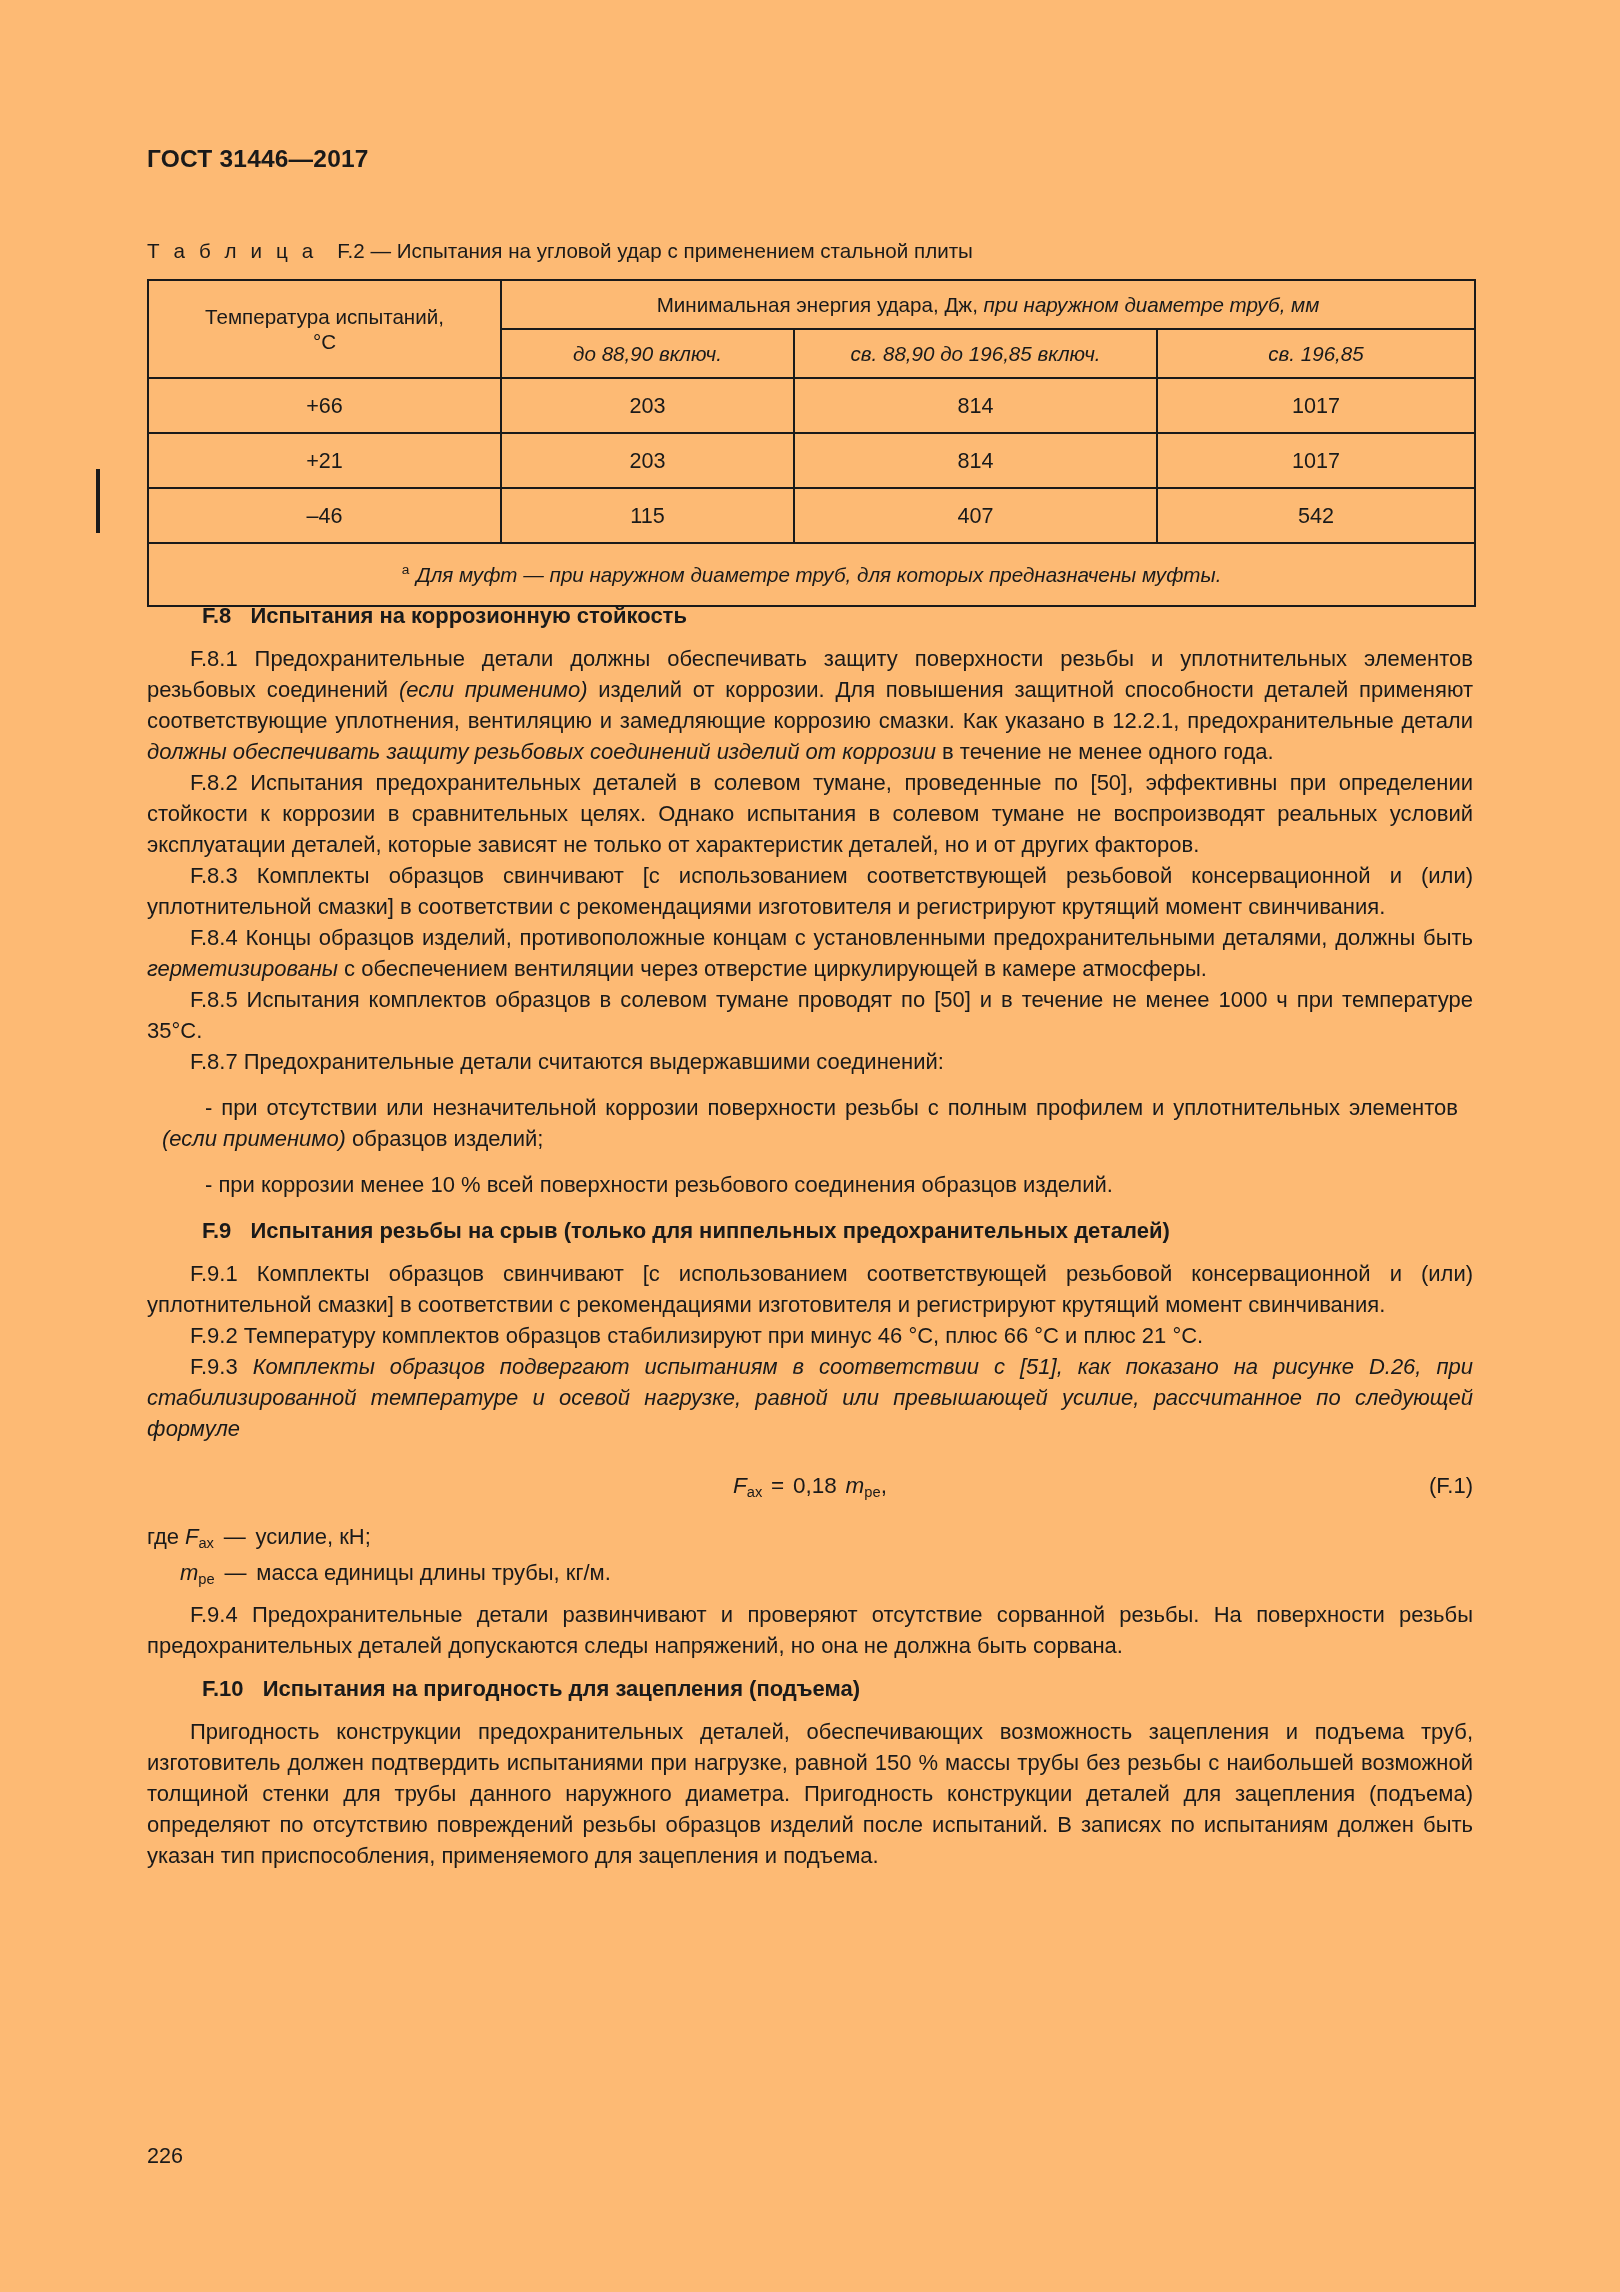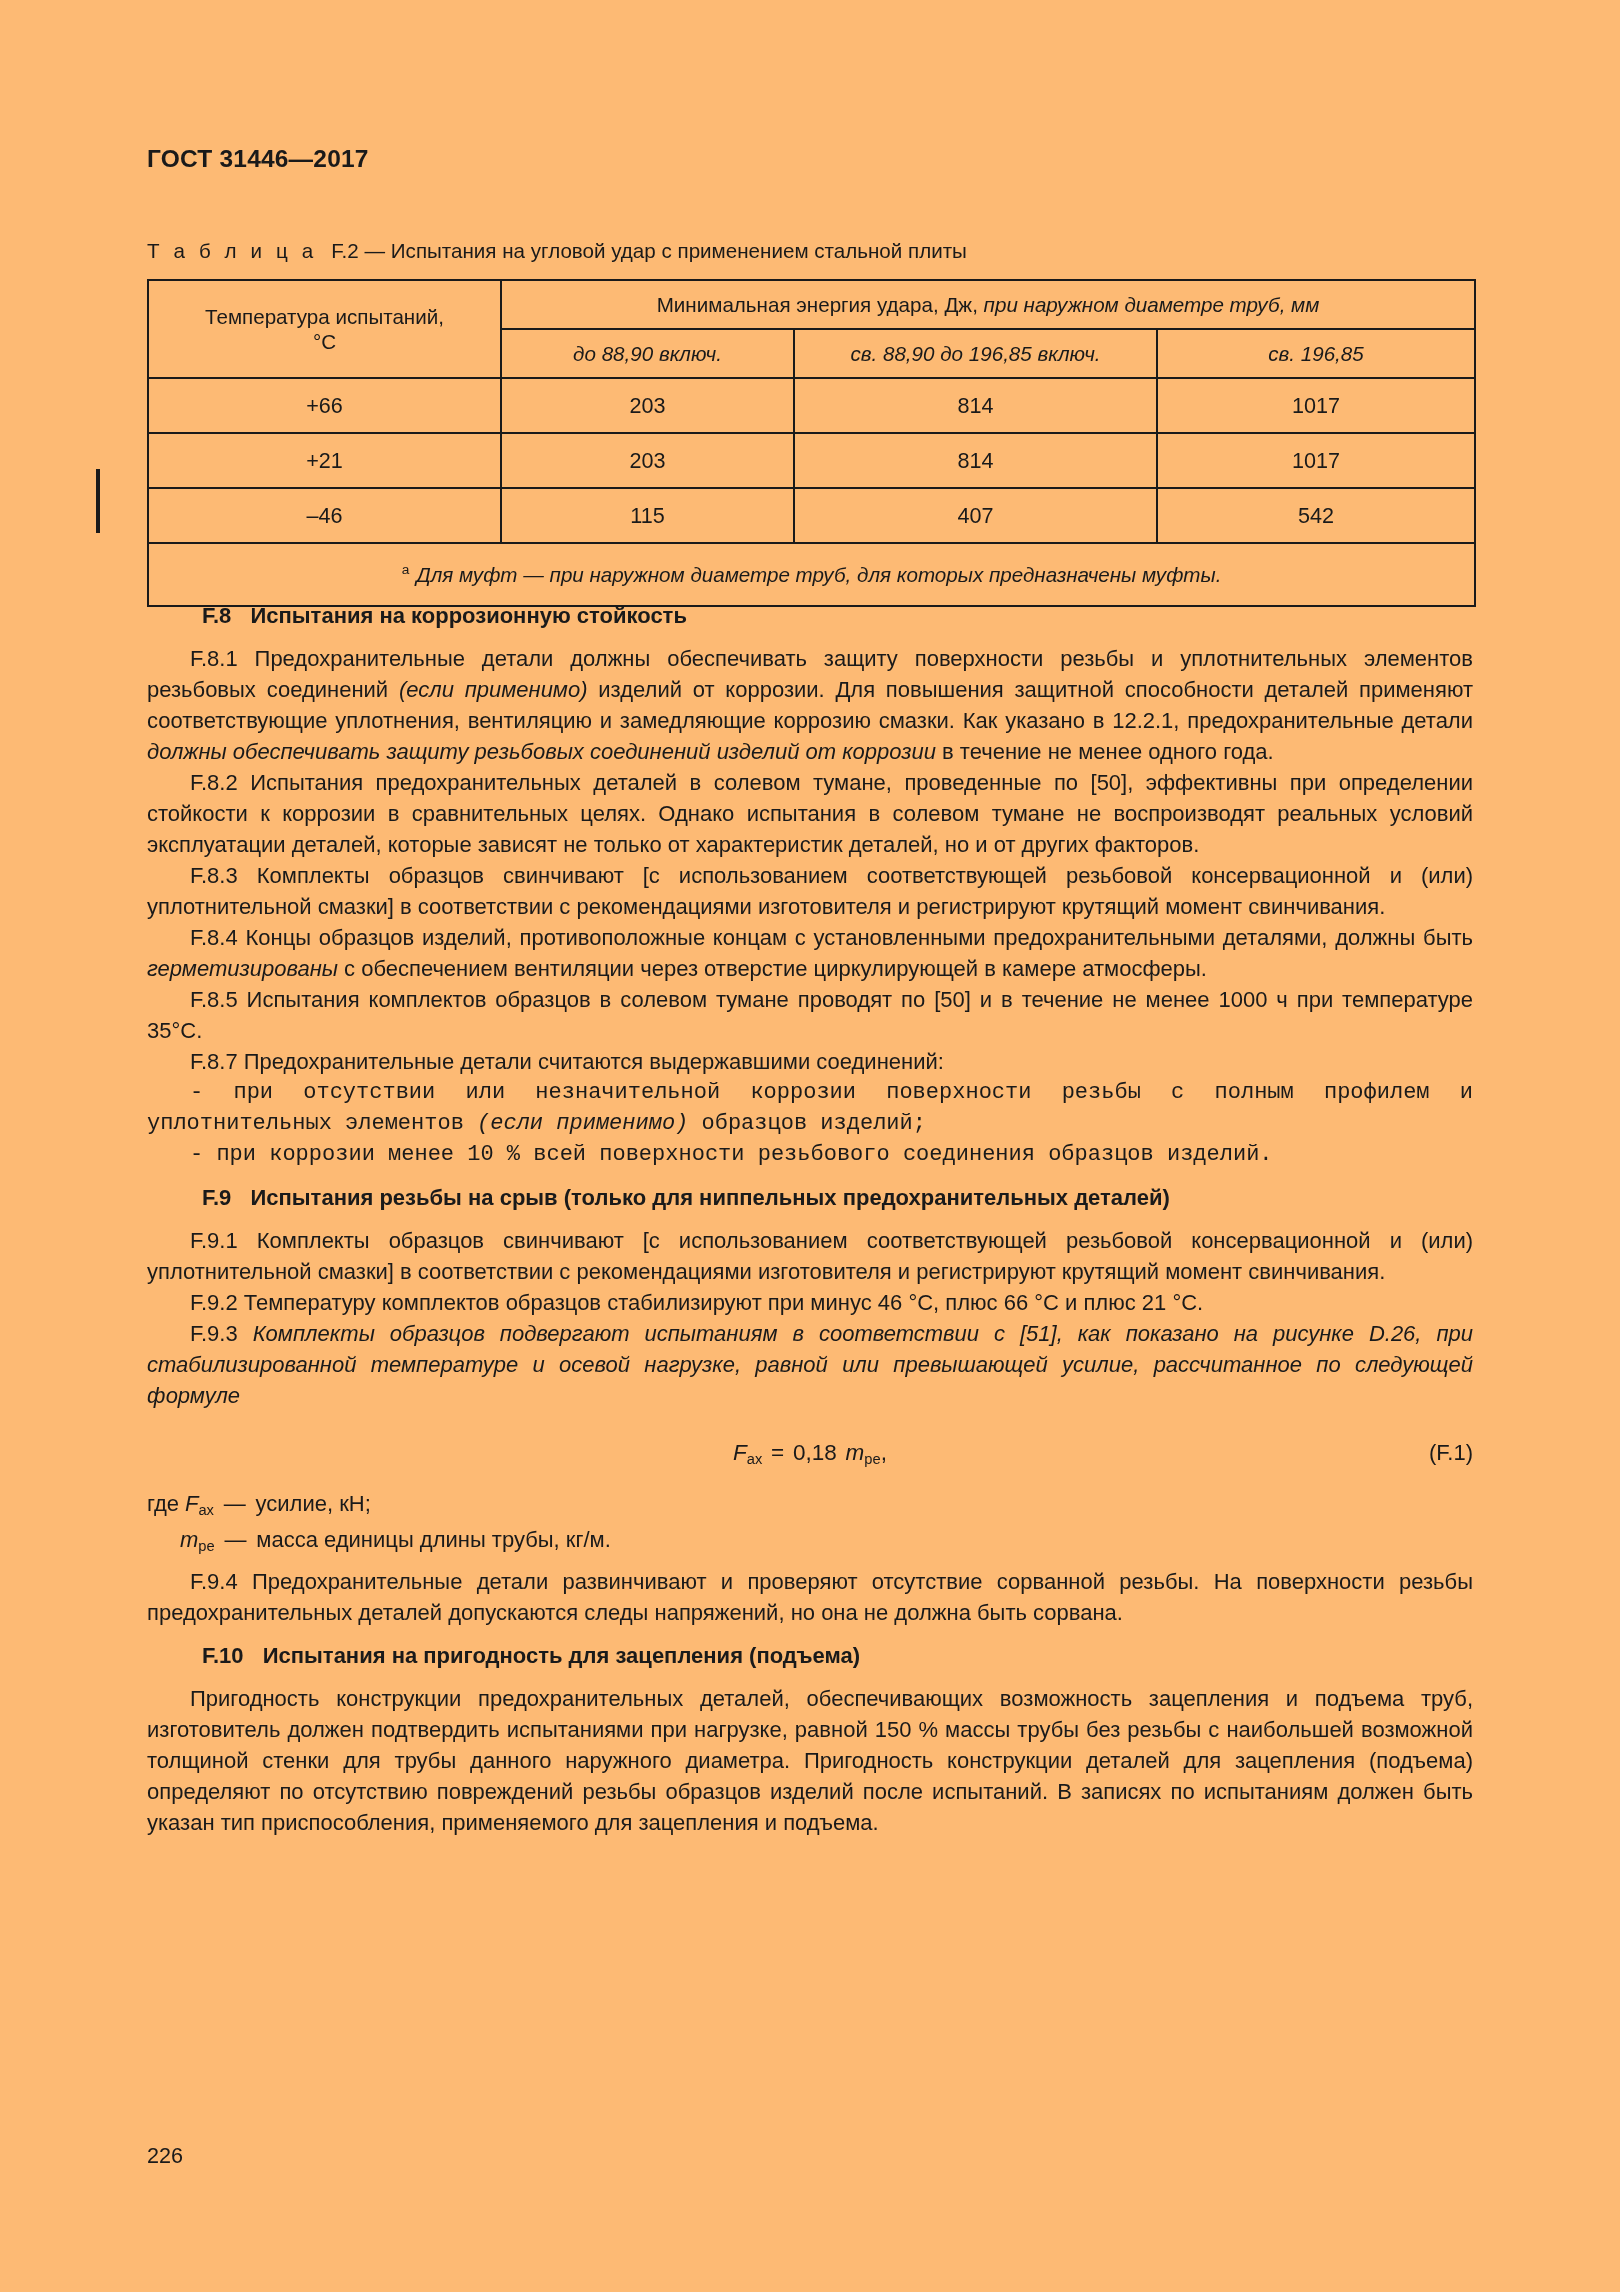--- a/index.html
+++ b/index.html
@@ -34,21 +34,21 @@
     position: absolute;
     left: 147px;
     top: 239px;
     font-size: 20.6px;
     white-space: nowrap;
   }
   .caption-word {
     letter-spacing: 4.1px;
   }
   .caption-num {
-    margin-left: 14px;
+    margin-left: 20px;
   }
 
   
   .table-wrap {
     position: absolute;
     left: 147px;
     top: 279px;
     width: 1236px;
   }
   table.gost {
@@ -133,24 +133,23 @@
   }
   .sec-gap-before { margin-top: 16.7px; }
   .sec-gap-after  { margin-bottom: 5.9px; }
   p.para {
     margin: 0;
     text-indent: 43px;
     text-align: justify;
     text-justify: inter-word;
   }
   p.dash {
-    margin: 0;
+    margin: 15px;
     text-indent: 43px;
     text-align: justify;
-    font-family: Liberation Mono, monospace;
   }
   .ital { font-style: italic; }
 
   
   .formula-block {
     position: relative;
     margin: 25.5px 0 15.7px 0;
     height: 37px;
   }
   .formula {

